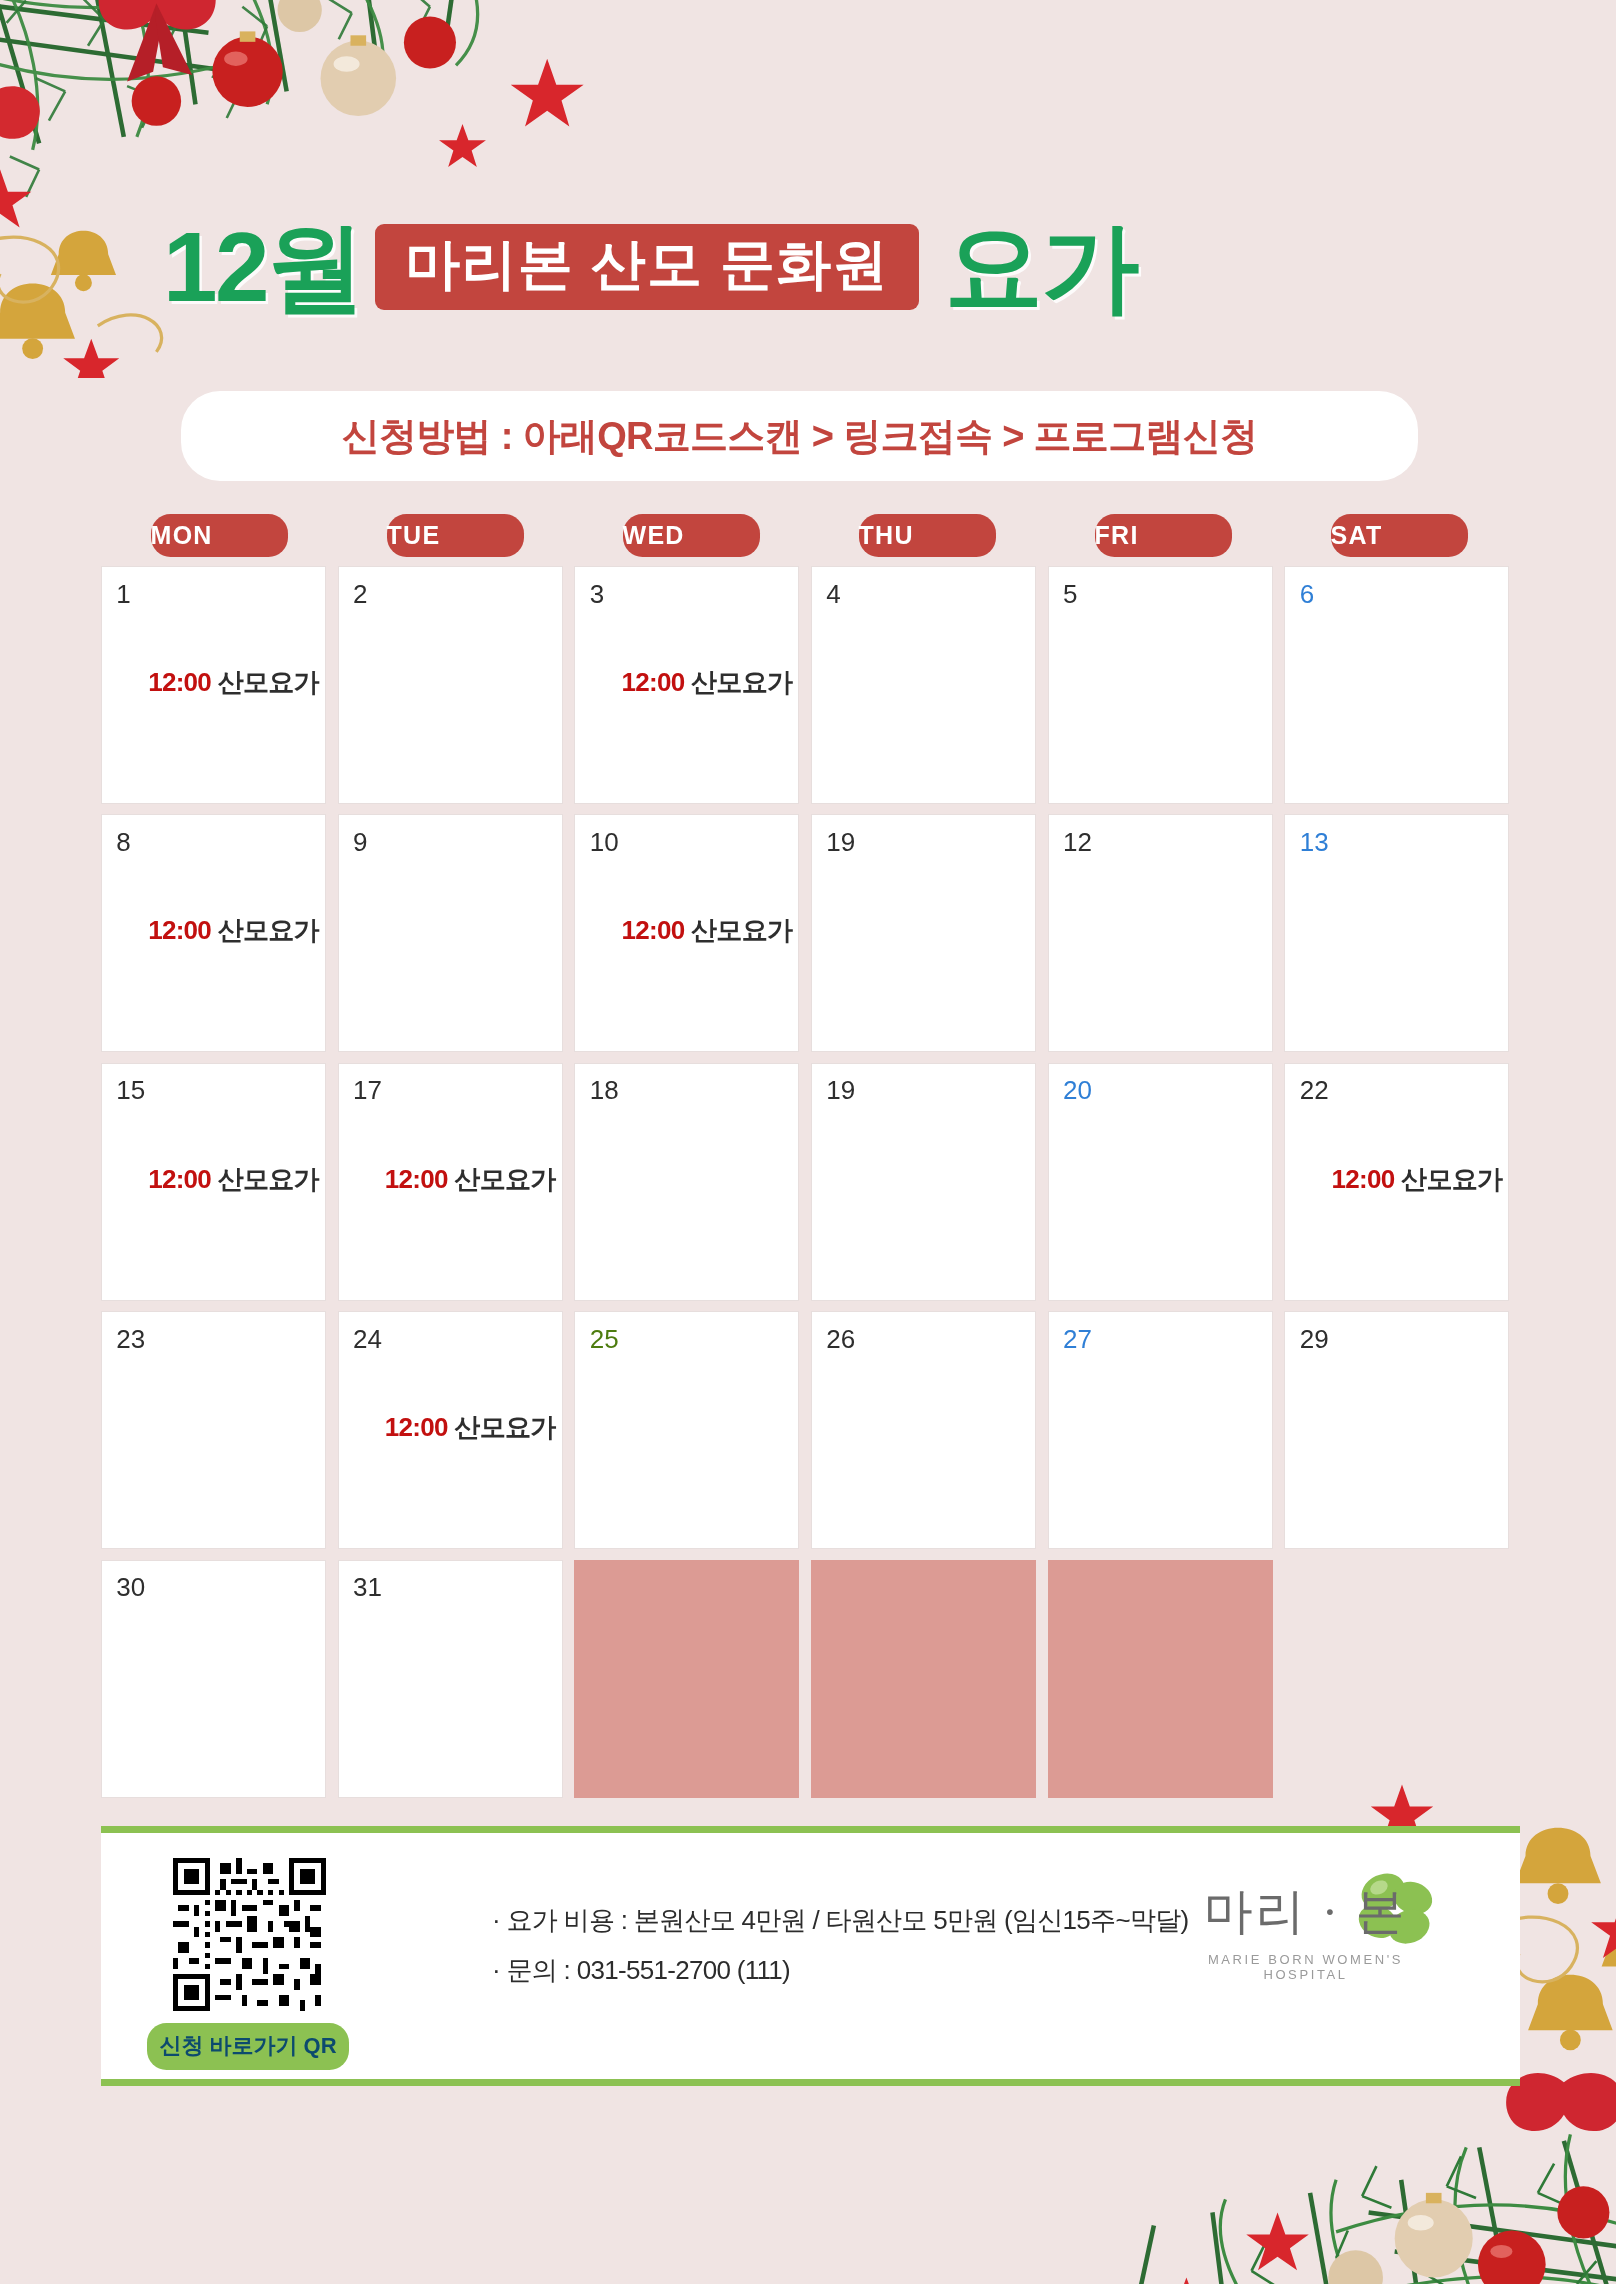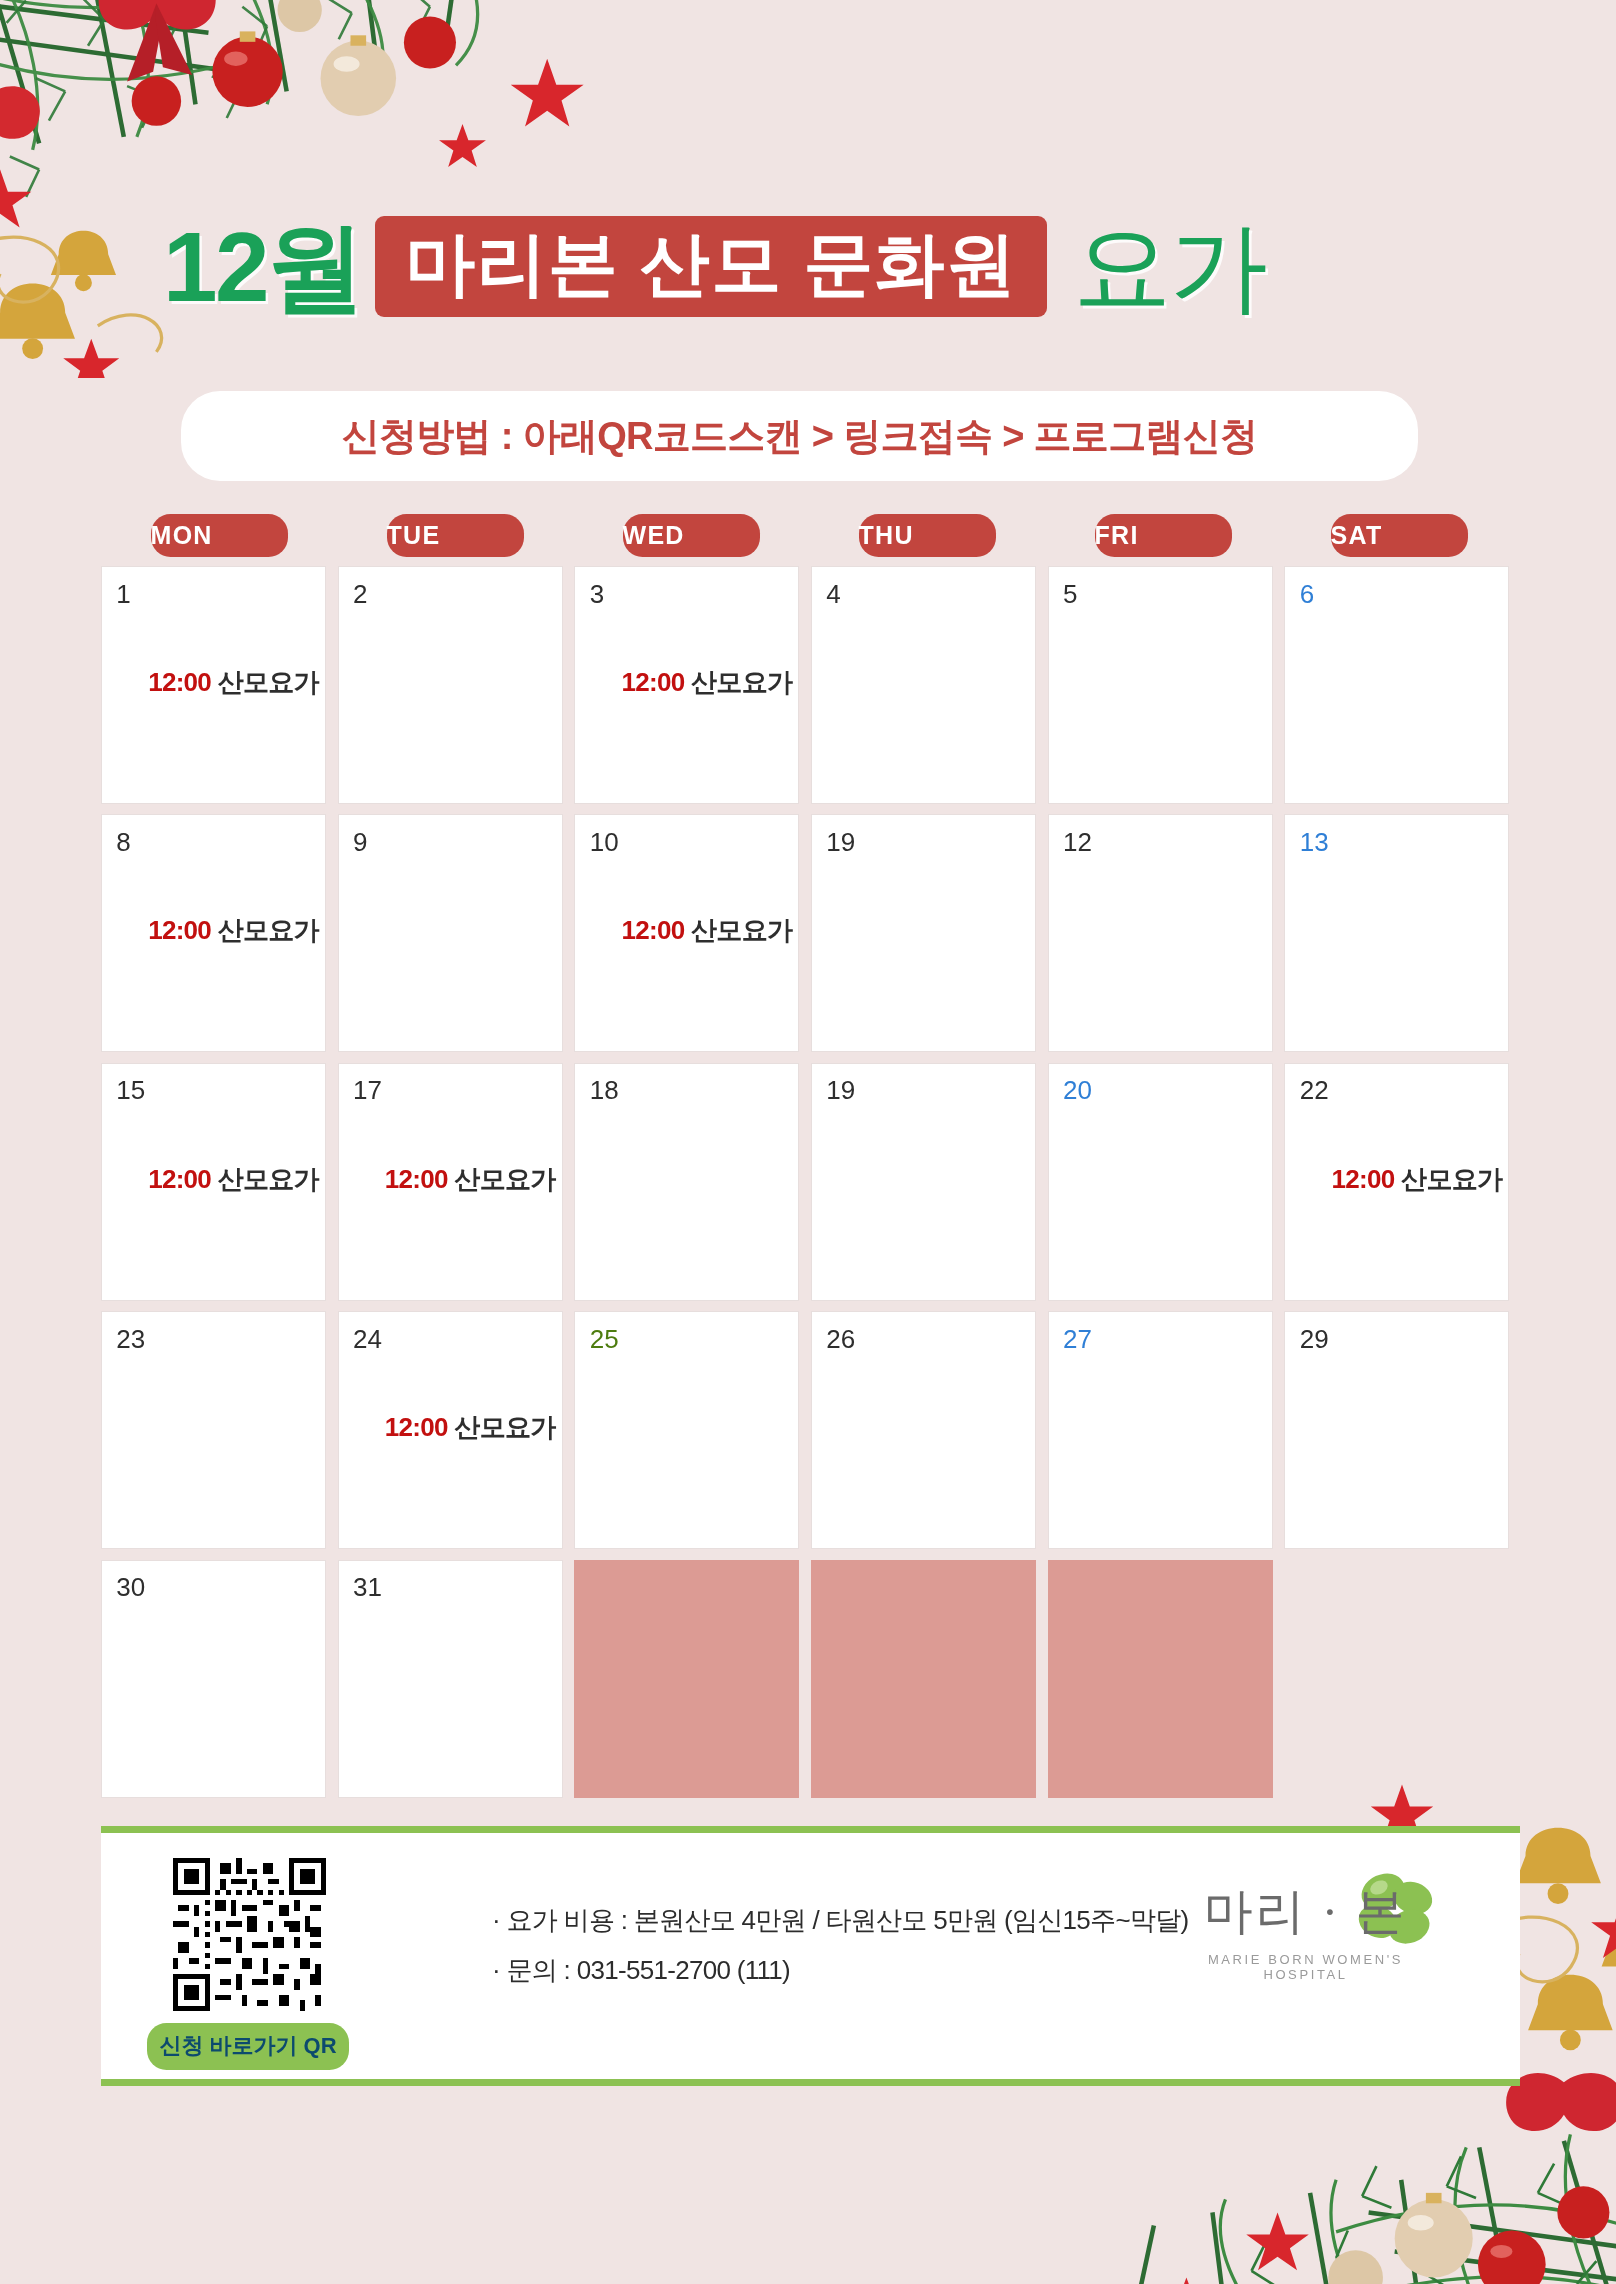--- a/index.html
+++ b/index.html
@@ -39,31 +39,31 @@
     font-weight: 900;
     color: #1aa158;
     letter-spacing: -2.6px;
     text-shadow: 2.6px 2.6px 0 rgba(255,255,255,0.85);
     line-height: 1;
     padding-right: 13px;
   }
   .title-pill {
     background: #c2453e;
     color: #ffffff;
-    font-size: 70px;
+    font-size: 55px;
     font-weight: 800;
     letter-spacing: 1.3px;
     padding: 13px 30px 18px 30px;
     border-radius: 9px;
     line-height: 1;
     white-space: nowrap;
   }
   .yoga-word {
     font-size: 98px;
-    font-weight: 400;
+    font-weight: 700;
     color: #1aa158;
     letter-spacing: -1.3px;
     text-shadow: 2.6px 2.6px 0 rgba(255,255,255,0.85);
     line-height: 1;
     padding-left: 26px;
   }
 
   .howto-pill {
     position: absolute;
     top: 391px;

